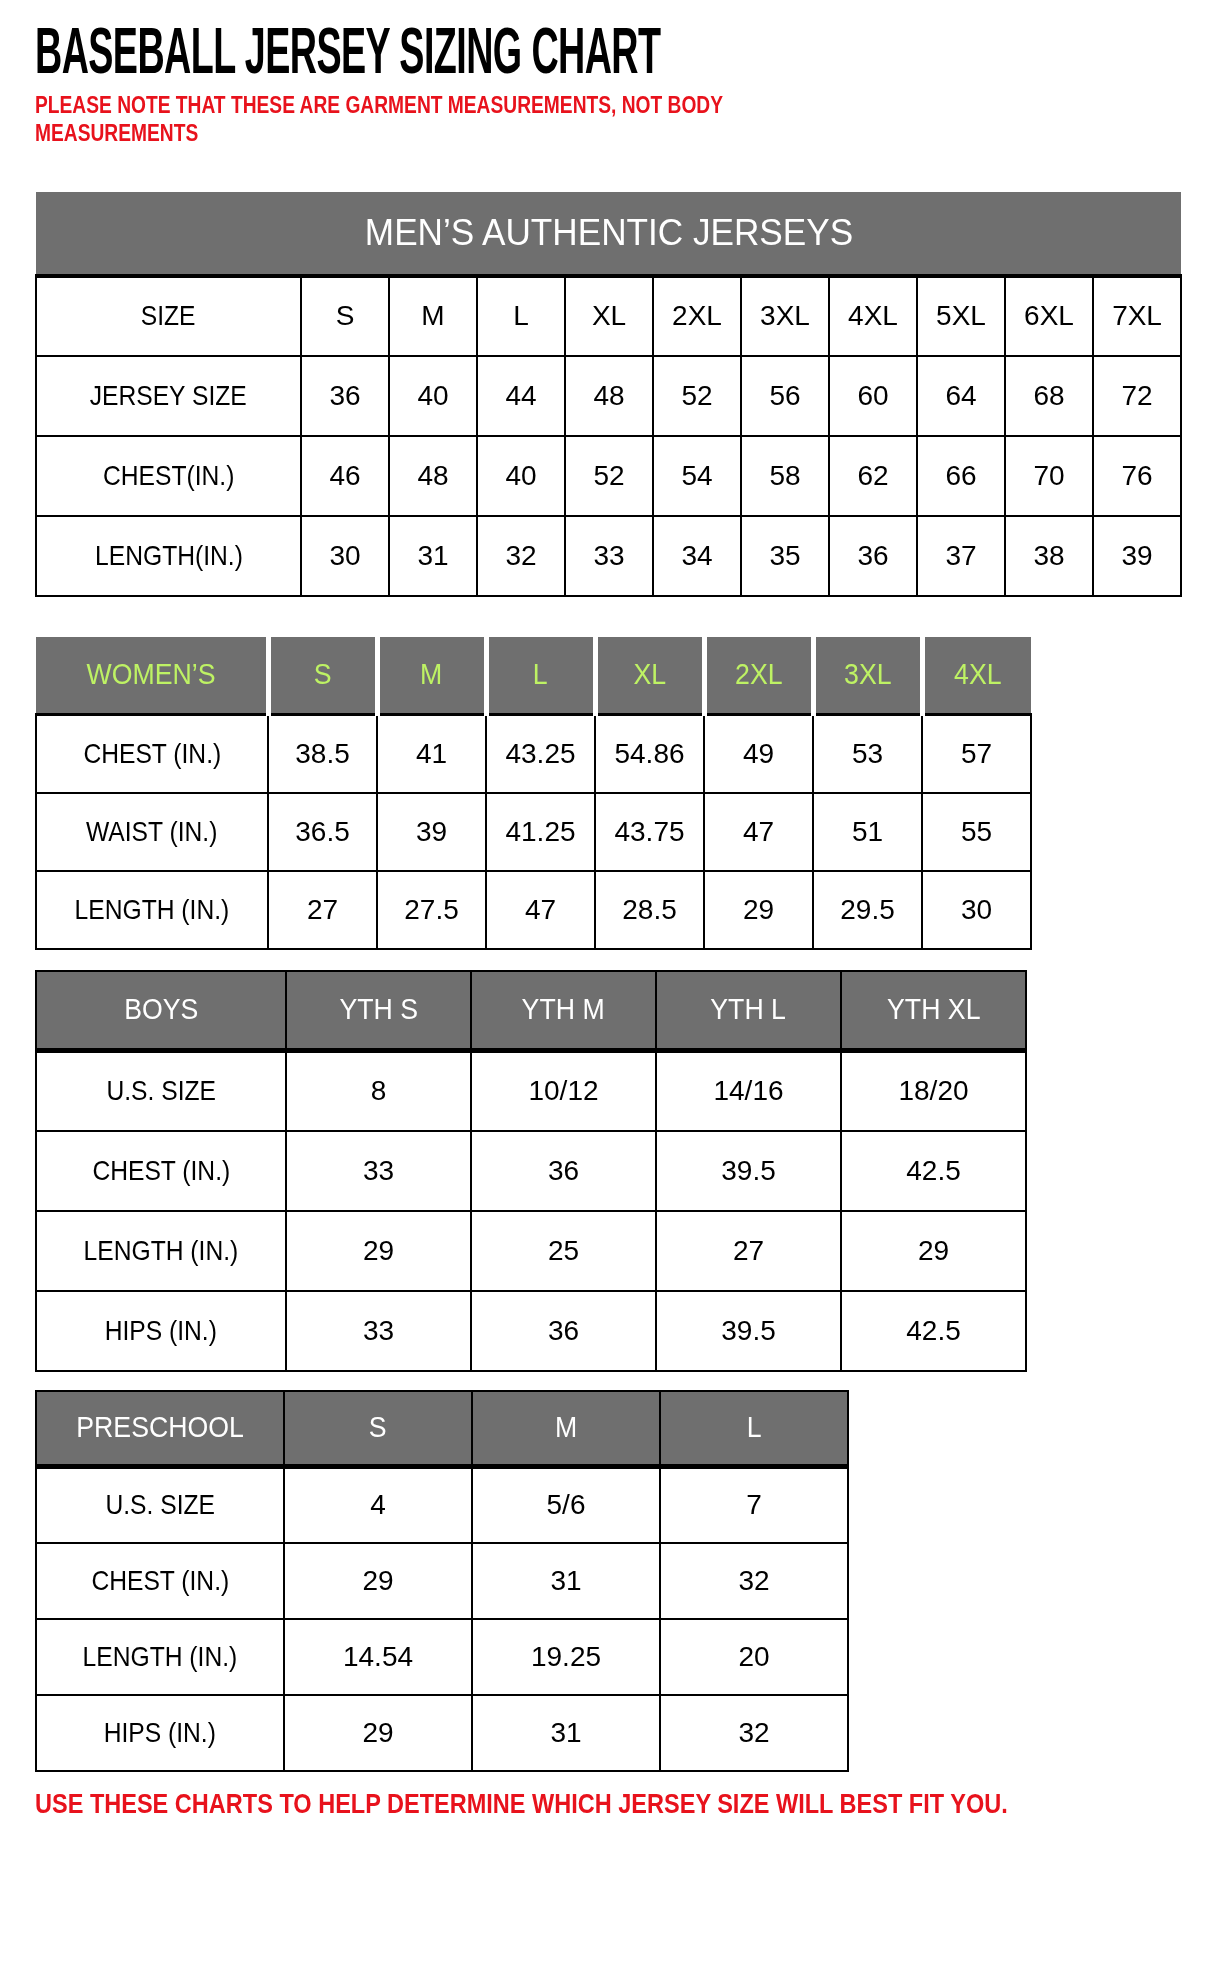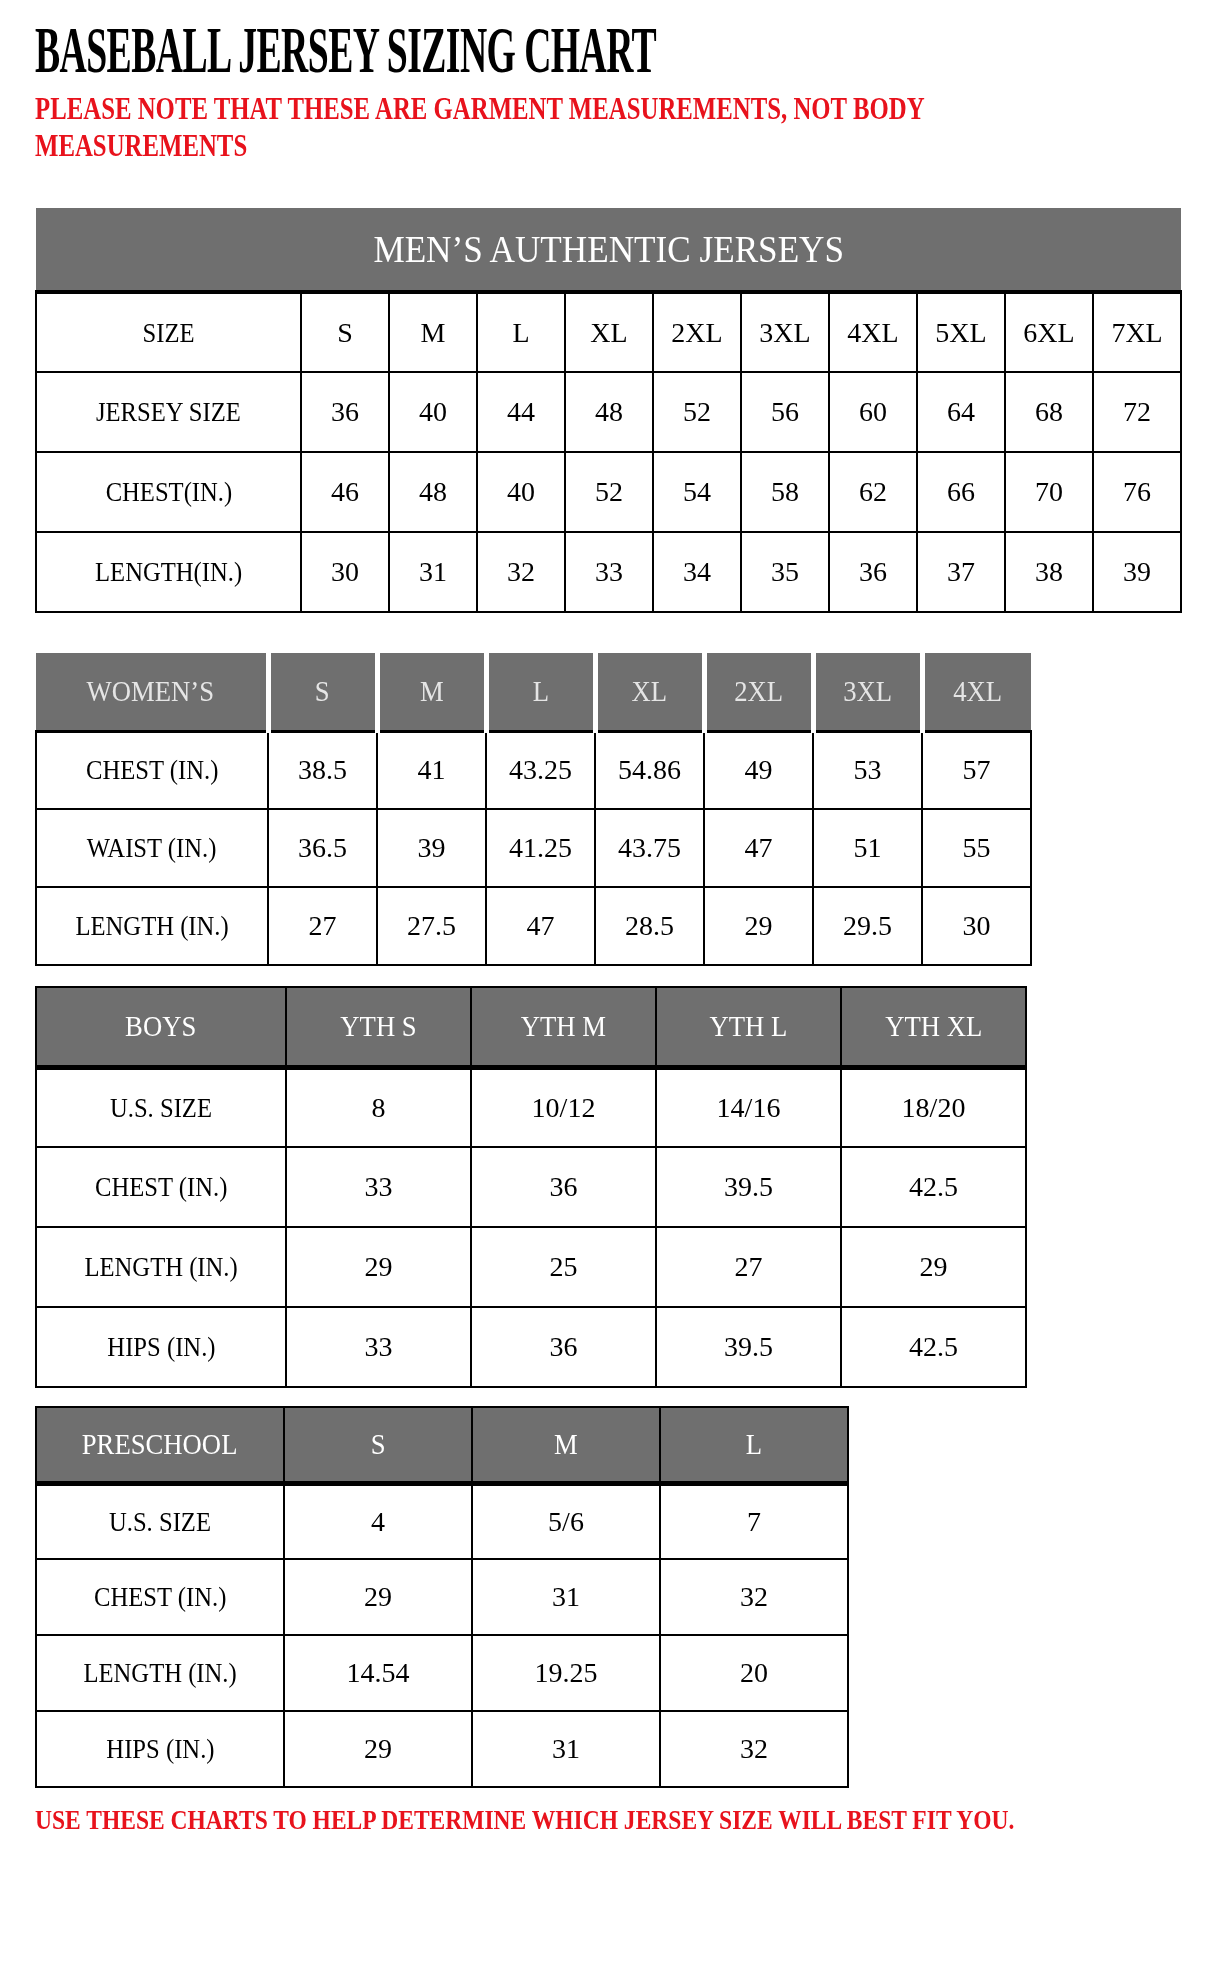--- a/index.html
+++ b/index.html
@@ -7,31 +7,31 @@
     --note_red:#e8121c;
     --grid_black:#000000;
   }
   *{box-sizing:border-box;}
   html,body{margin:0;padding:0;}
   body{
     width:1220px;height:1974px;background:#ffffff;color:#000;
     font-family:"Liberation Sans","DejaVu Sans",sans-serif;
     overflow:hidden;
   }
-  .page{padding:18px 8px 0 35px;font-family:Liberation Serif, serif;}
+  .page{padding:18px 8px 0 35px;}
 
   h1.title{
     margin:0;font-size:65px;font-weight:bold;line-height:1.0;white-space:nowrap;
   }
   .title-squeeze{
     display:inline-block;transform:scaleX(0.58);transform-origin:0 50%;
     letter-spacing:-1px;
   }
 
-  .note{margin:8px 0 0 0;color:var(--note_red,#e8121c);font-weight:bold;font-size:31px;line-height:1.18;}
+  .note{margin:8px 0 0 0;color:var(--note_red,#e8121c);font-weight:bold;font-size:24px;line-height:1.18;}
   .note .line{white-space:nowrap;display:block;transform:scaleX(0.8);transform-origin:0 50%;}
 
   table.tbl{border-collapse:collapse;table-layout:fixed;}
   table.tbl td{
     border:2px solid var(--grid_black,#000);
     text-align:center;vertical-align:middle;padding:0;
     font-size:28px;color:#000;background:#fff;
   }
   .cn{display:inline-block;transform:scaleX(0.88);line-height:1.15;}
   .ch{display:inline-block;transform:scaleX(0.92);}
@@ -44,21 +44,21 @@
   .mens td.banner-cell{
     height:84px;border:none;border-bottom:4px solid var(--grid_black,#000);
     background:var(--header_gray,#6f6f6f);color:#fff;font-size:37px;
   }
 
   
   .womens{width:995px;margin-top:40px;}
   .womens td{height:78px;}
   .womens td.gh{
     border:none;border-bottom:3px solid var(--grid_black,#000);
-    background:var(--header_gray,#6f6f6f);color:#e5e5e5;font-size:29px;
+    background:var(--header_gray,#6f6f6f);color:#bef264;font-size:29px;
   }
   .womens td.gh + td.gh{border-left:5px solid #ffffff;}
 
   
   .boys{width:990px;margin-top:20px;}
   .boys td{height:80px;}
   .pre{width:812px;margin-top:18px;}
   .pre td{height:76px;}
   .boys td.gh,.pre td.gh{
     border:2px solid var(--grid_black,#000);

